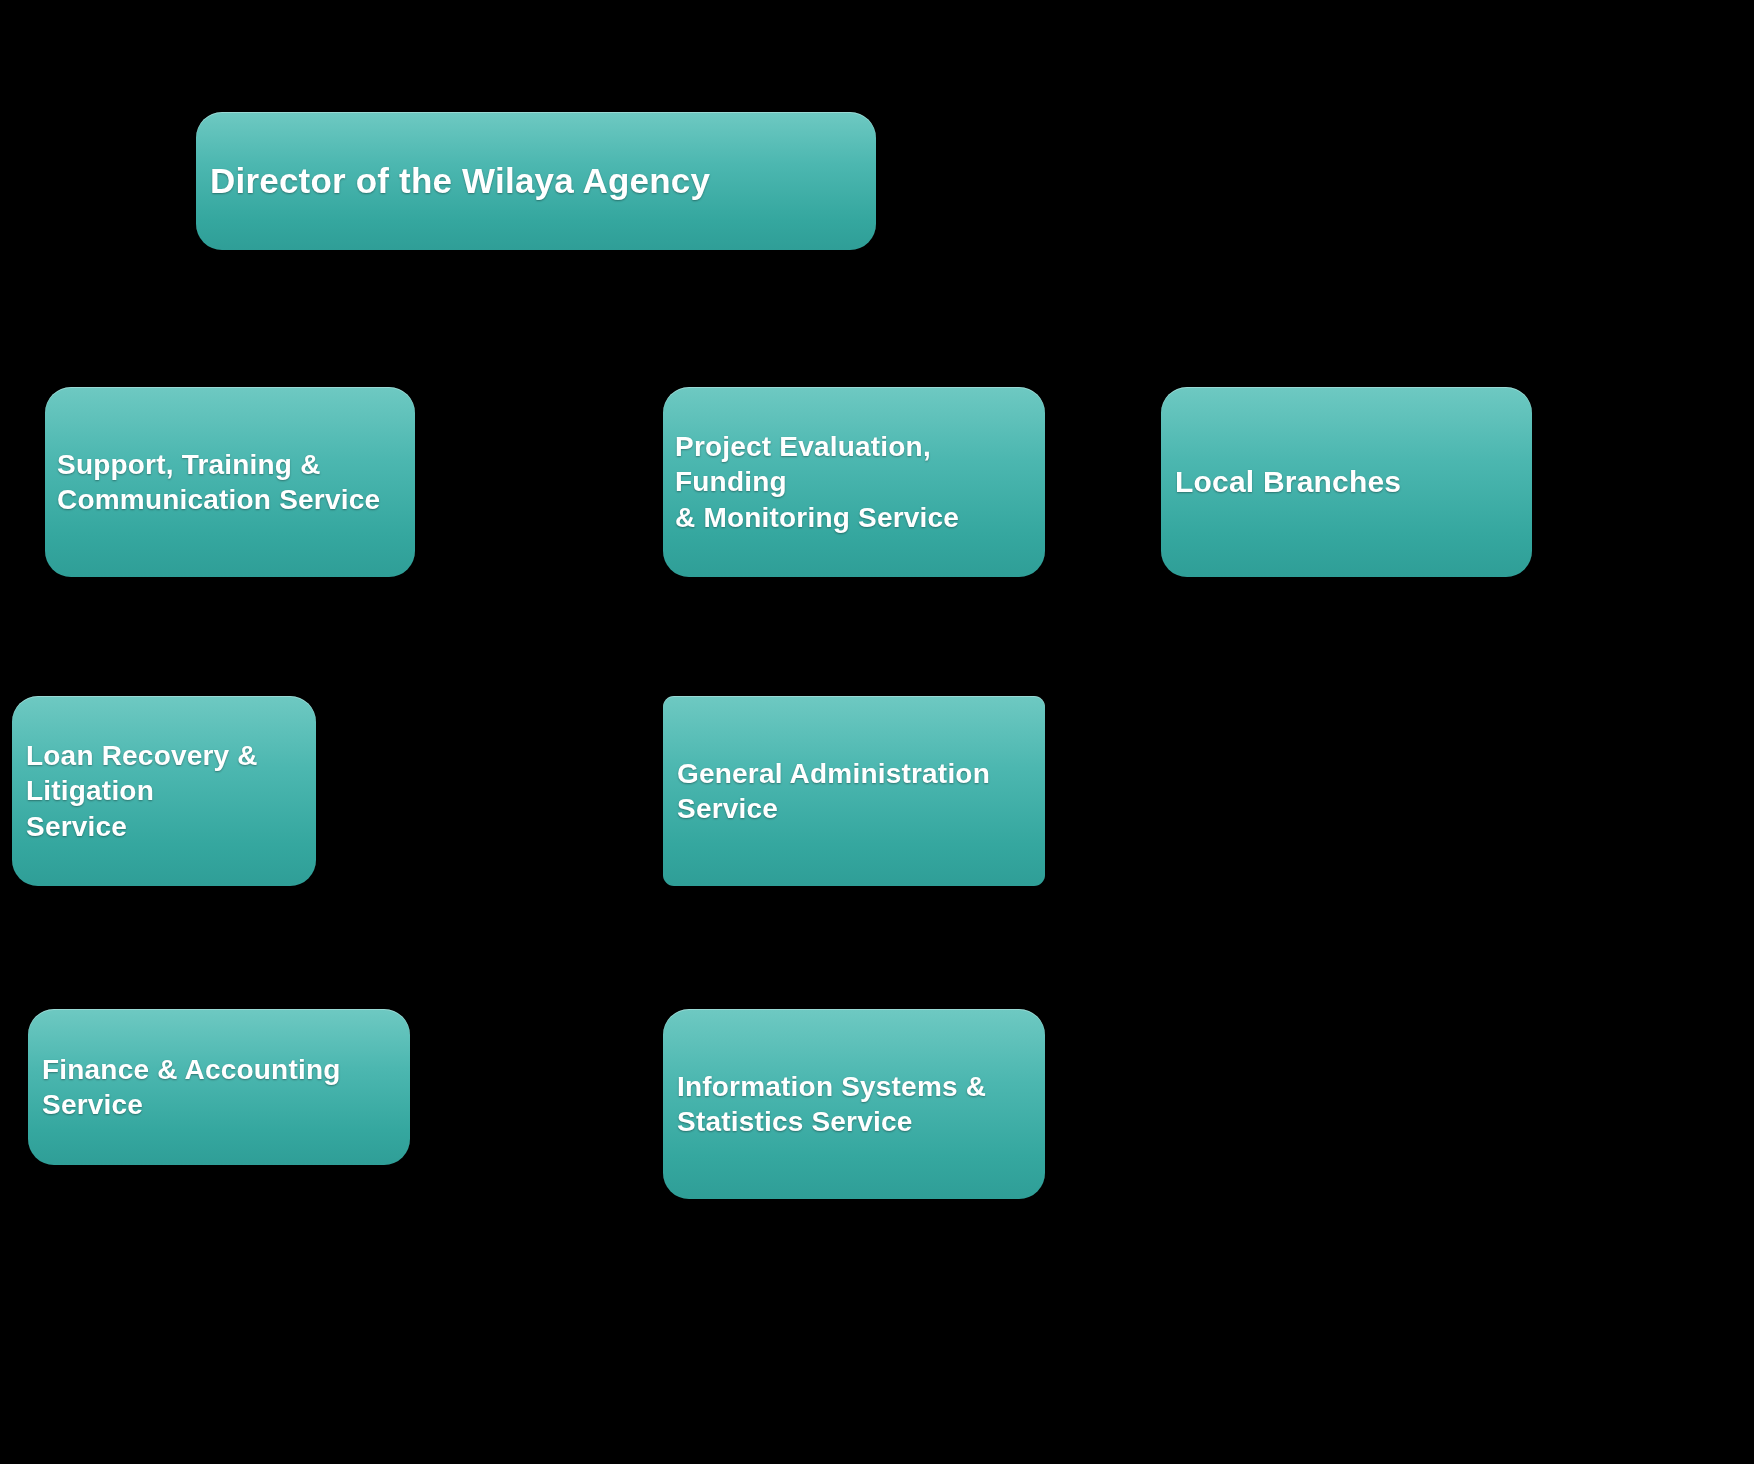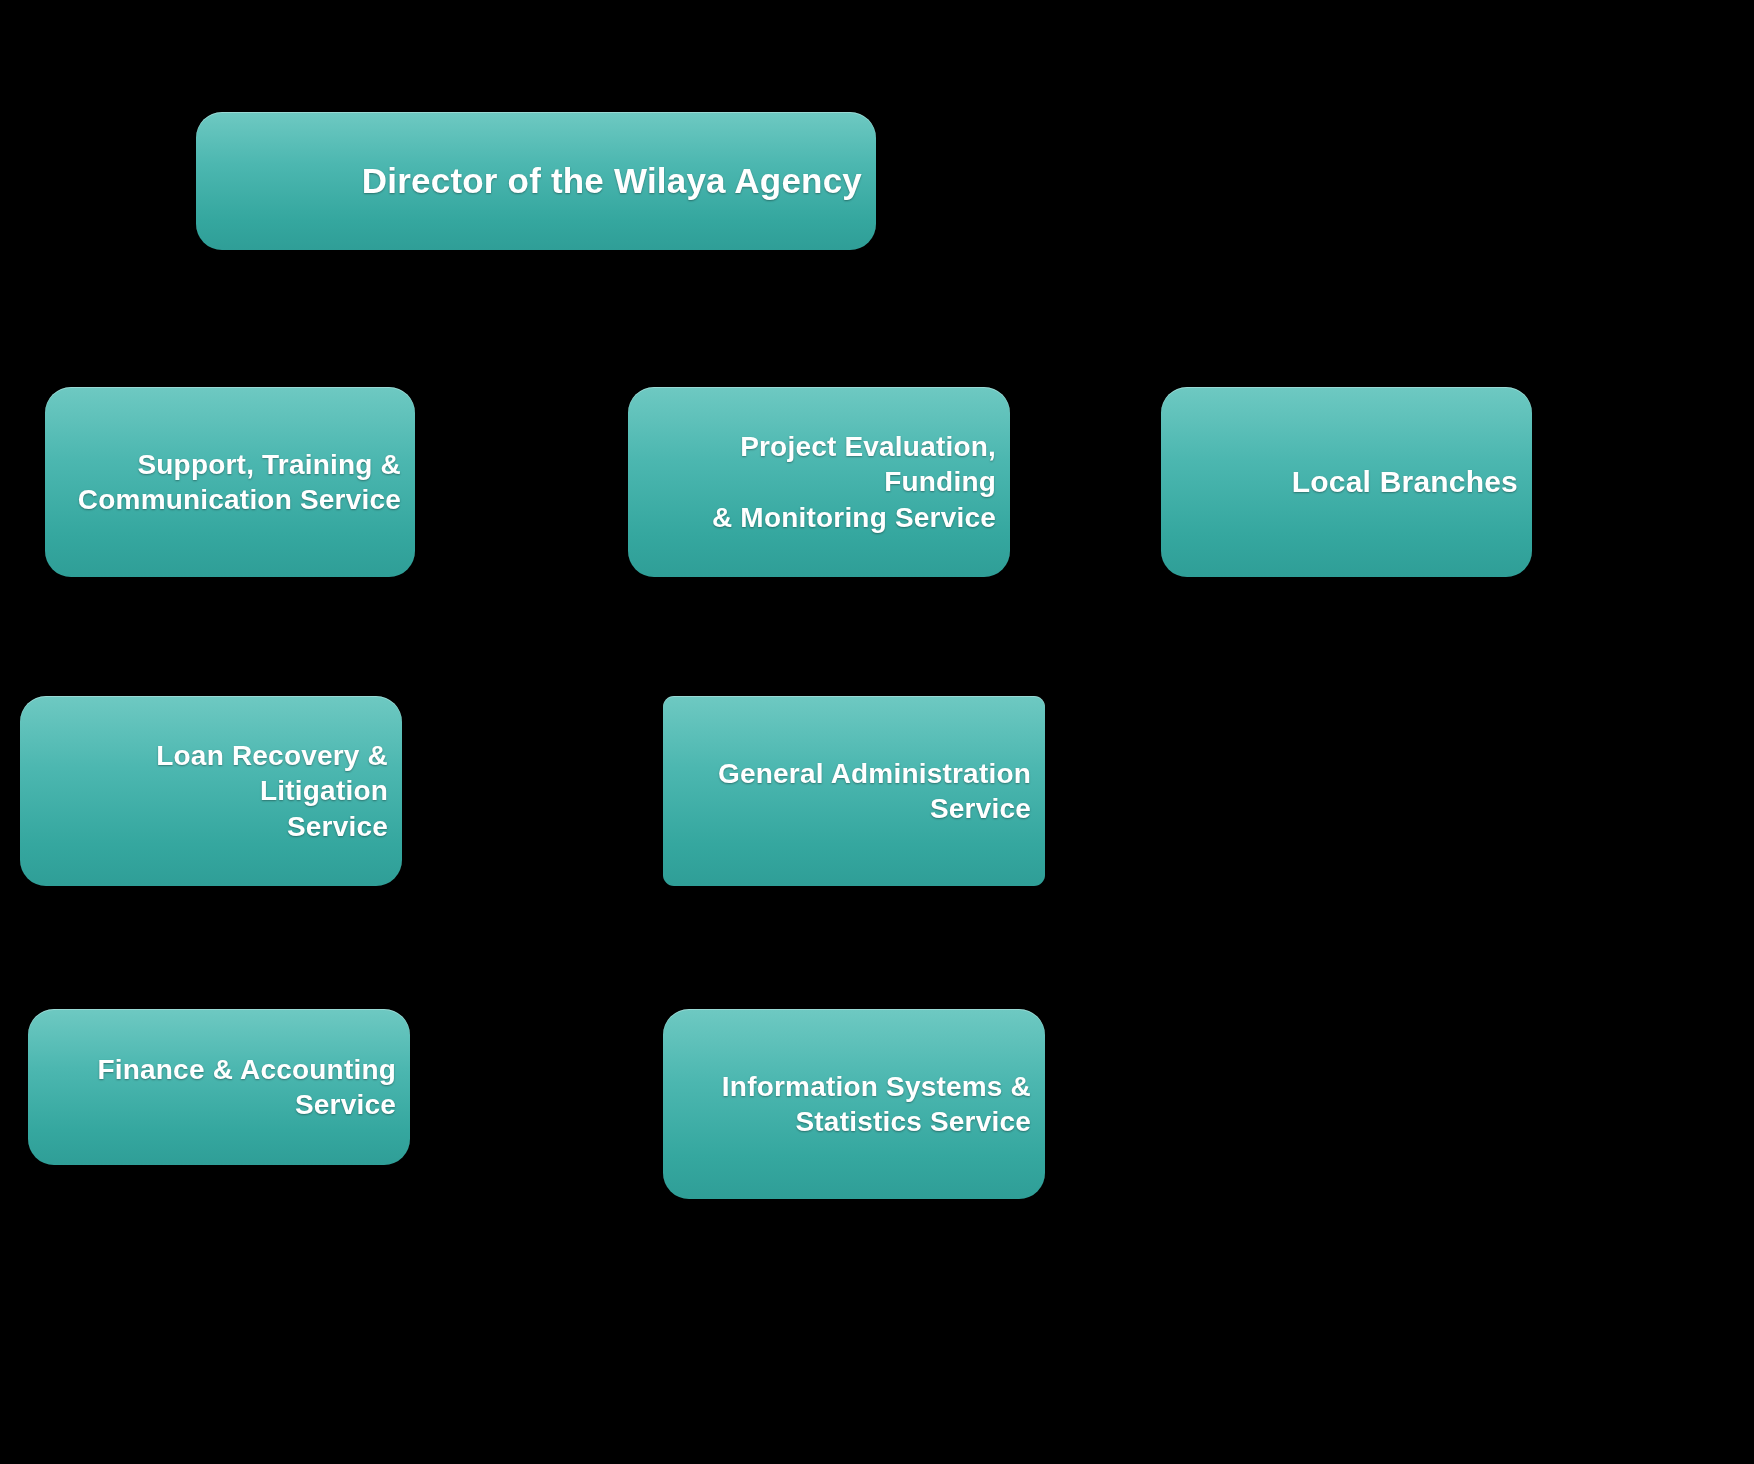--- a/index.html
+++ b/index.html
@@ -28,21 +28,21 @@
   }
   .node-box {
     position: absolute;
     box-sizing: border-box;
     border-radius: 26px;
     background: linear-gradient(180deg, #6ec9c2 0%, #4cb7b0 38%, #35a79f 78%, #2f9e97 100%);
     box-shadow: 0 3px 7px rgba(0,0,0,0.55), inset 0 1px 0 rgba(255,255,255,0.30);
     display: flex;
     align-items: center;
     justify-content: center;
-    text-align: right;
+    text-align: left;
     color: #ffffff;
     font-weight: bold;
     letter-spacing: 0.2px;
     text-shadow: 0 1px 2px rgba(0,0,0,0.35);
     line-height: 1.26;
     padding: 6px 14px;
   }
   .node-label {
     display: block;
     width: 100%;
@@ -101,30 +101,30 @@
 
   <div class="node-box node-root" style="left:196px; top:112px; width:680px; height:138px;">
     <span class="node-label">Director of the Wilaya Agency</span>
   </div>
 
   <div class="node-box node-service" style="left:45px; top:387px; width:370px; height:190px;padding-left:12px;">
     <span class="node-label">Support, Training &amp;
 Communication Service</span>
   </div>
 
-  <div class="node-box node-service" style="left:628px; top:387px; width:382px; height:190px;padding-left:12px;">
+  <div class="node-box node-service" style="left:663px; top:387px; width:382px; height:190px;padding-left:12px;">
     <span class="node-label">Project Evaluation, Funding
 &amp; Monitoring Service</span>
   </div>
 
   <div class="node-box node-branch" style="left:1152px; top:387px; width:371px; height:190px;">
     <span class="node-label">Local Branches</span>
   </div>
 
-  <div class="node-box node-service" style="left:20px; top:696px; width:382px; height:190px;">
+  <div class="node-box node-service" style="left:12px; top:696px; width:304px; height:190px;">
     <span class="node-label">Loan Recovery &amp; Litigation
 Service</span>
   </div>
 
   <div class="node-box node-service" style="left:663px; top:696px; width:382px; height:190px;border-radius:11px;">
     <span class="node-label">General Administration
 Service</span>
   </div>
 
   <div class="node-box node-service" style="left:28px; top:1009px; width:382px; height:156px;">

